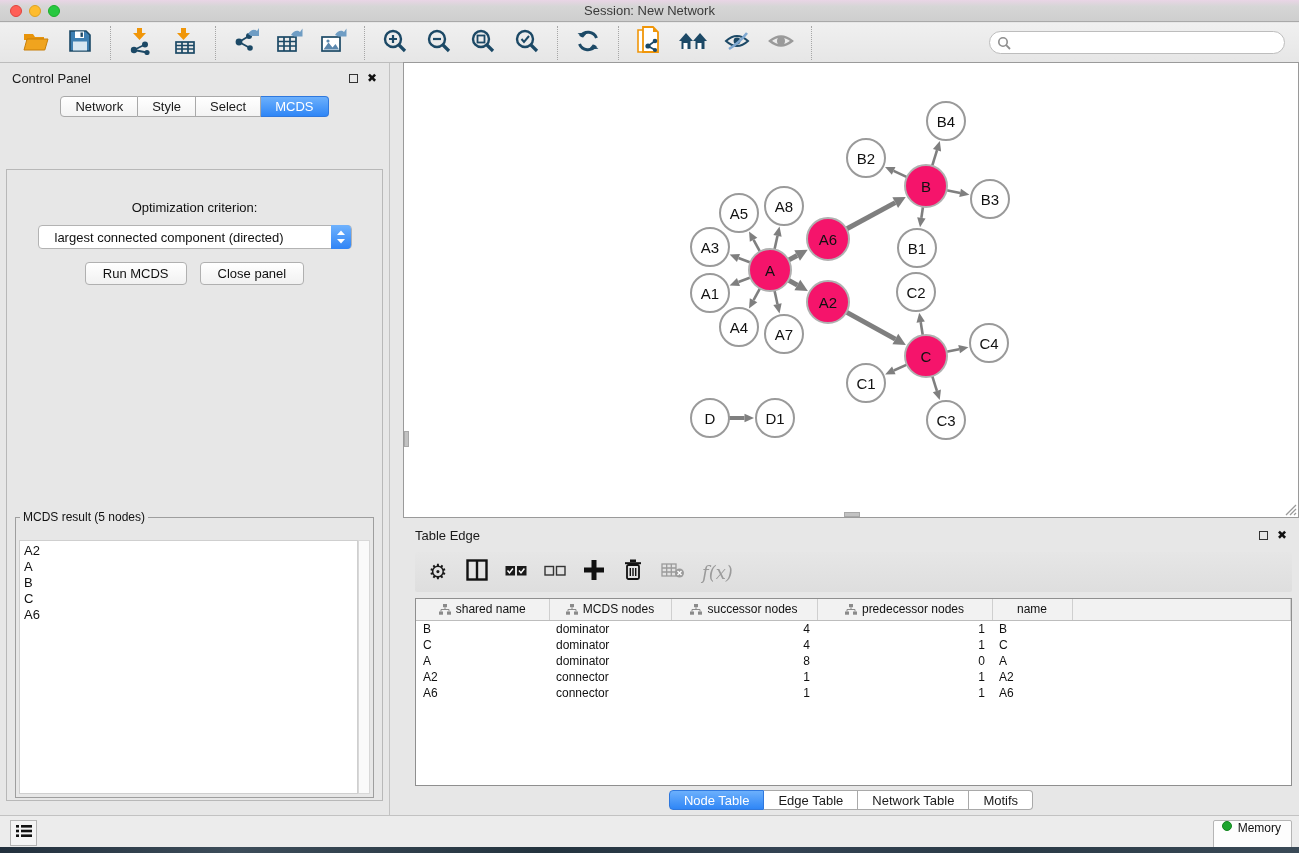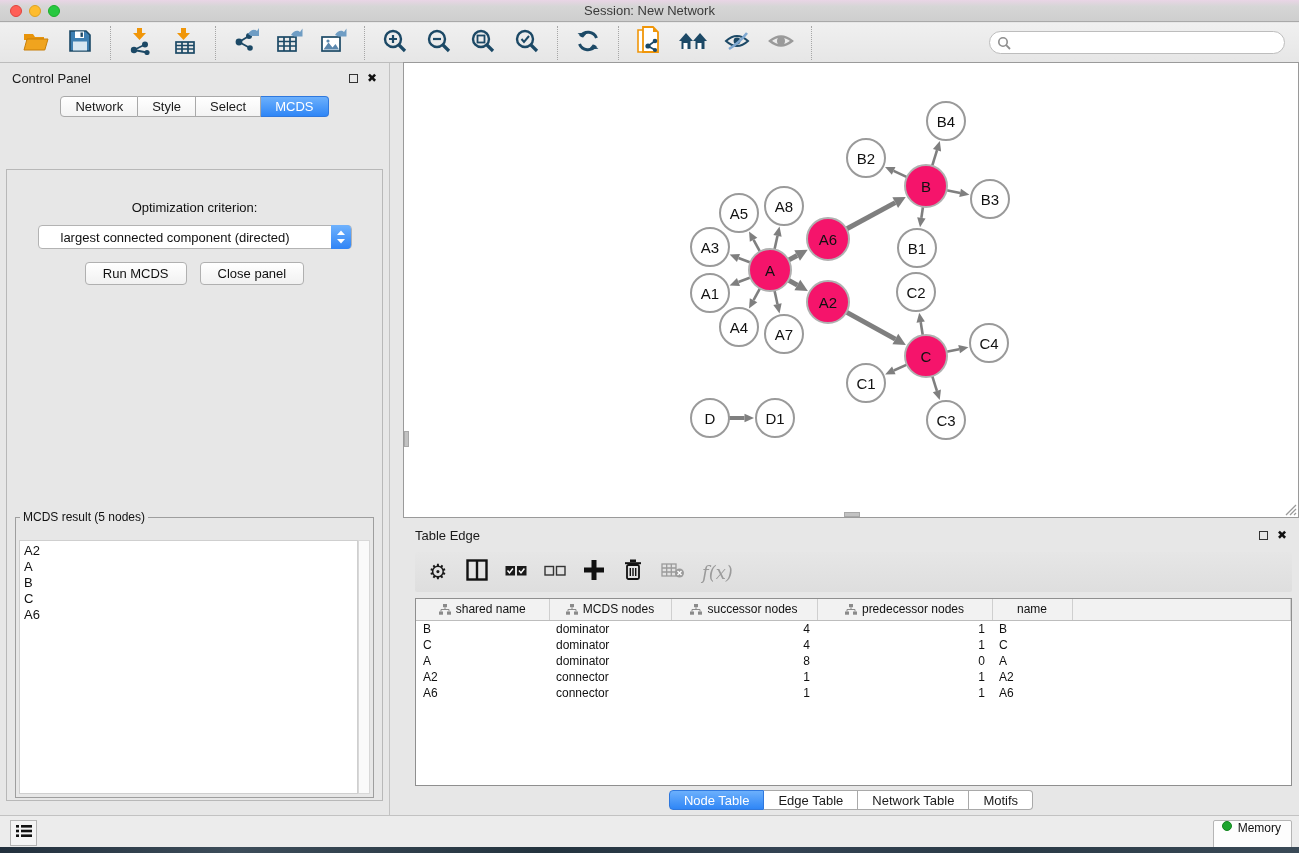--- a/index.html
+++ b/index.html
@@ -65,21 +65,21 @@
   .cp-body {
     position:absolute; left:6px; right:6px; top:106px; bottom:14px;
     border:1px solid #b8b8b8; background:#e7e7e7;
   }
   .cp-tabs-wrap { position:absolute; top:33px; left:0; width:100%; }
   .opt-label { text-align:center; font-size:13px; color:#111; margin-top:30px; }
   .combo {
     width:314px; height:24px; margin:10px auto 0; background:#fff;
     border:1px solid #b3b3b3; border-radius:4px; position:relative;
     display:flex; align-items:center; font-size:13px; color:#111;
-    padding-left:22px;
+    padding-left:16px;
   }
   .combo-stepper {
     position:absolute; right:0; top:-1px; width:20px; height:24px;
     background:linear-gradient(#6fb2fd,#2f84f6); border-radius:0 4px 4px 0;
     display:flex; align-items:center; justify-content:center;
   }
   .btn-row { display:flex; justify-content:center; gap:13px; margin-top:13px; }
   .push-btn {
     height:23px; padding:0 17px; font-size:13px; color:#111;
     background:linear-gradient(#ffffff,#f1f1f1);

